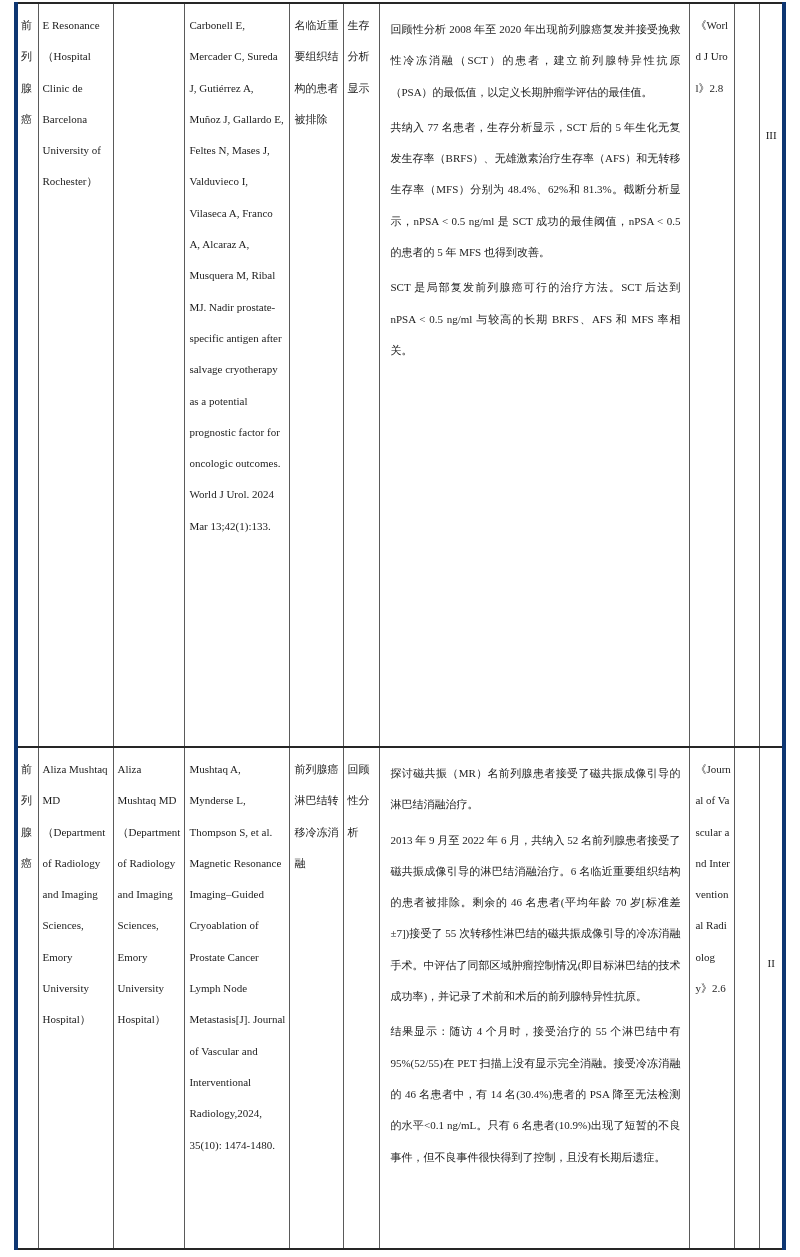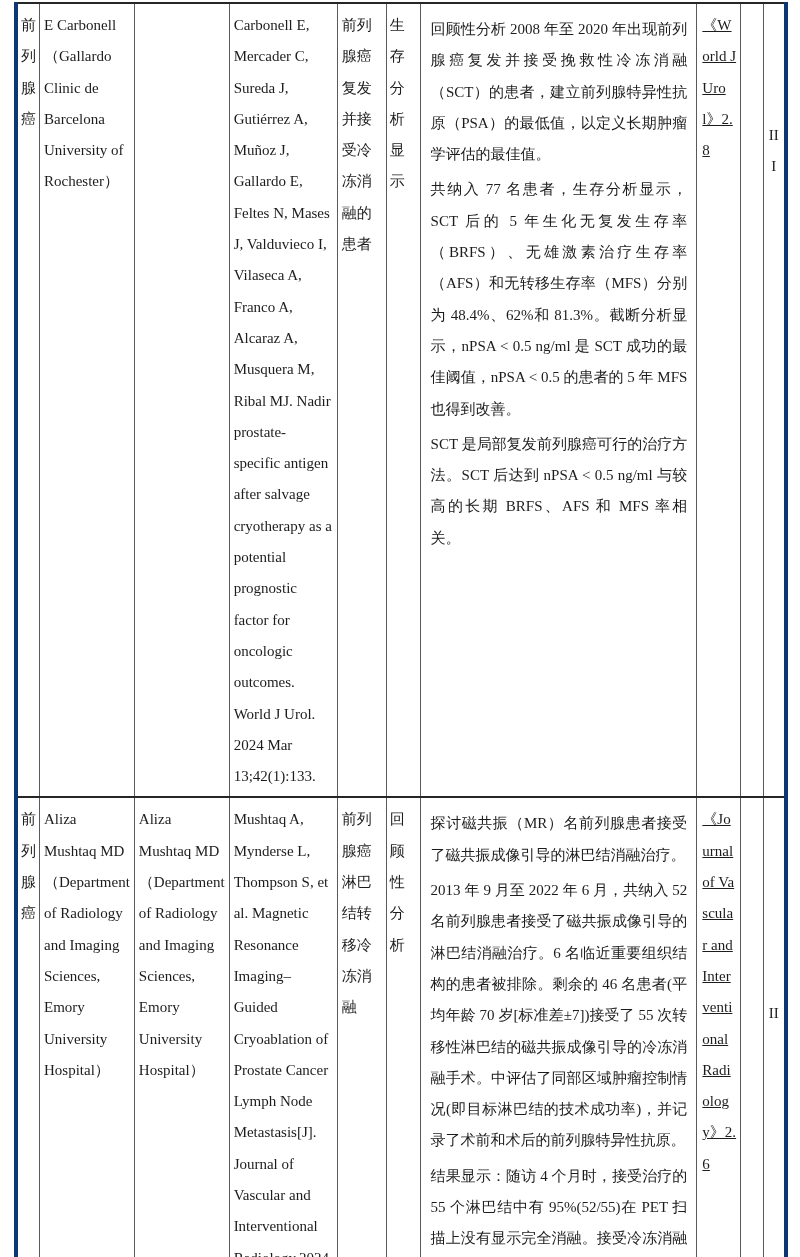--- a/index.html
+++ b/index.html
@@ -23,21 +23,21 @@
     border-left: 4px solid #0e3672;
     border-right: 4px solid #0e3672;
   }
   .review-table td {
     border-left: 1px solid #5a5a5a;
     border-right: 1px solid #5a5a5a;
     border-top: 2px solid #262626;
     border-bottom: 2px solid #262626;
     vertical-align: top;
     padding: 6px 4px 4px 4px;
-    font-size: 15px;
+    font-size: 11px;
     line-height: 31.3px;
     overflow: hidden;
     word-break: normal;
     overflow-wrap: break-word;
   }
   .review-table p { margin: 4px; }
   tr.row-1 { height: 744px; }
   tr.row-2 { height: 502px; }
 
   td.col-cancer {
@@ -47,21 +47,20 @@
   }
   td.col-summary {
     padding-left: 6px;
     padding-right: 5px;
     text-align: justify;
   }
   td.col-journal {
     word-break: break-all;
     padding-left: 5px;
     padding-right: 3px;
-    text-decoration: underline;
   }
   td.col-level {
     padding-left: 5px;
     padding-right: 5px;
     word-break: break-all;
     text-align: center;
   }
   td.level-offset-1 { padding-top: 116px; }
   td.level-offset-2 { padding-top: 200px; }
 </style>
@@ -79,24 +78,24 @@
       <col style="width:36px">
       <col style="width:310px">
       <col style="width:45px">
       <col style="width:25px">
       <col style="width:24px">
     </colgroup>
 
     <tbody>
         <tr class="row-1">
       <td class="col-cancer">前列腺癌</td>
-      <td>E Carbonell （Gallardo Clinic de Barcelona University of Rochester）</td>
+      <td>E Resonance （Hospital Clinic de Barcelona University of Rochester）</td>
       <td></td>
       <td>Carbonell E, Mercader C, Sureda J, Gutiérrez A, Muñoz J, Gallardo E, Feltes N, Mases J, Valduvieco I, Vilaseca A, Franco A, Alcaraz A, Musquera M, Ribal MJ. Nadir prostate-specific antigen after salvage cryotherapy as a potential prognostic factor for oncologic outcomes. World J Urol. 2024 Mar 13;42(1):133.</td>
-      <td>前列腺癌复发并接受冷冻消融的患者</td>
+      <td>名临近重要组织结构的患者被排除</td>
       <td class="col-cancer">生存分析显示</td>
       <td class="col-summary">
         <p>回顾性分析 2008 年至 2020 年出现前列腺癌复发并接受挽救性冷冻消融（SCT）的患者，建立前列腺特异性抗原（PSA）的最低值，以定义长期肿瘤学评估的最佳值。</p>
         <p>共纳入 77 名患者，生存分析显示，SCT 后的 5 年生化无复发生存率（BRFS）、无雄激素治疗生存率（AFS）和无转移生存率（MFS）分别为 48.4%、62%和 81.3%。截断分析显示，nPSA &lt; 0.5 ng/ml 是 SCT 成功的最佳阈值，nPSA &lt; 0.5 的患者的 5 年 MFS 也得到改善。</p>
         <p>SCT 是局部复发前列腺癌可行的治疗方法。SCT 后达到 nPSA &lt; 0.5 ng/ml 与较高的长期 BRFS、AFS 和 MFS 率相关。</p>
       </td>
       <td class="col-journal">《World J Urol》2.8</td>
       <td></td>
       <td class="col-level level-offset-1">III</td>
     </tr>

